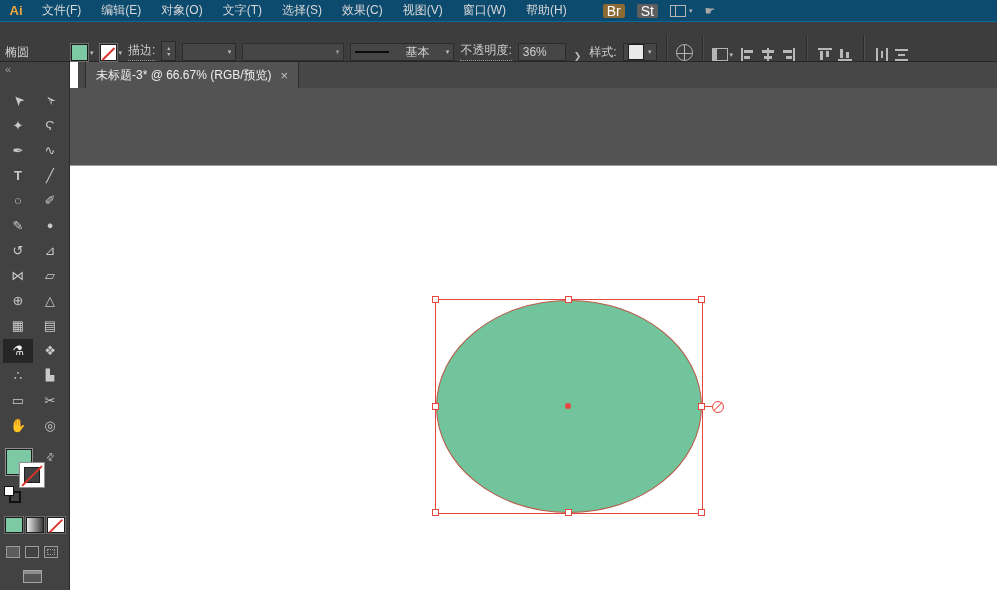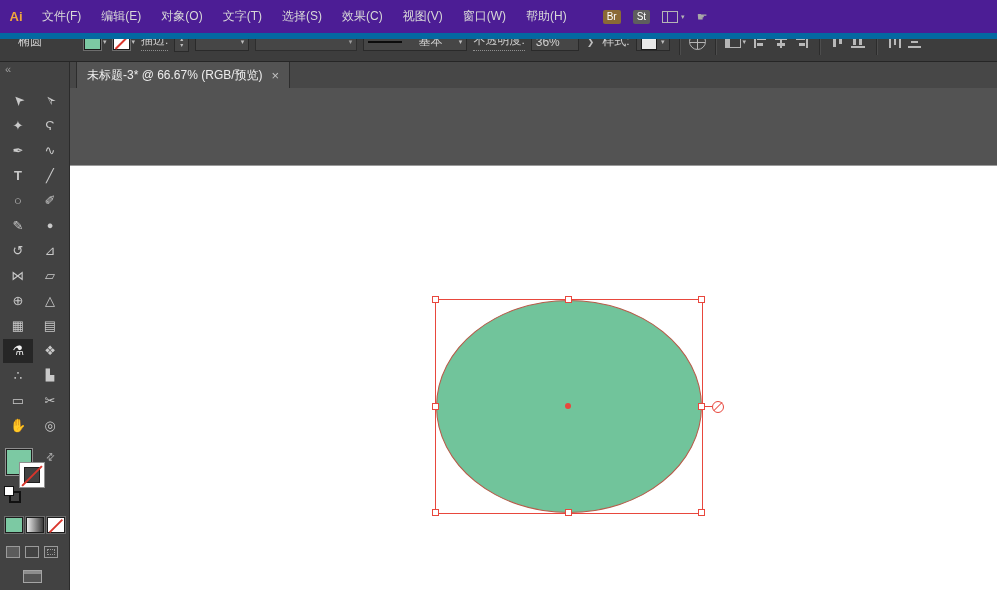--- a/index.html
+++ b/index.html
@@ -1,38 +1,38 @@
 <!DOCTYPE html>
 <html style="--ellipse_fill: #71c49b; --selection: #e8473d; --swatch_green: #7cc9a3; --none_slash: #d9352b; --pasteboard: #535353; --artboard: #ffffff;"><head>
 <meta charset="utf-8">
 <style>
   html,body{margin:0;padding:0}
   body{width:997px;height:590px;position:relative;overflow:hidden;
        font-family:"Liberation Sans","DejaVu Sans",sans-serif;background:#fff}
 
   
-  .menubar{position:absolute;left:0;top:0;width:100%;height:39px;background:#4c1d95;
-           border-bottom:6px solid #0369a1;display:flex;align-items:center;color:#d8d8d8;
+  .menubar{position:absolute;left:0;top:0;width:100%;height:22px;background:#0c4a6e;
+           border-bottom:1px solid #0369a1;display:flex;align-items:center;color:#d8d8d8;
            font-size:12px;z-index:9;box-sizing:border-box}
   .ai-logo{width:32px;text-align:center;font-weight:bold;font-size:13px;color:#f0a73c}
   .menu-item{padding:0 10px;height:22px;line-height:21px;white-space:nowrap;cursor:default}
   .menubar-right{margin-left:26px;display:flex;align-items:center;gap:12px}
-  .badge{padding:1px 4px;font-size:10px;border-radius:2px;line-height:12px}
+  .badge{padding:1px 4px;font-size:14px;border-radius:2px;line-height:12px}
   .badge.br{background:#8a6a35;color:#fff}
   .badge.st{background:#5e5e5e;color:#fff}
   .ws-icon{display:inline-flex;align-items:center;gap:3px;color:#b5b5b5}
   .ws-box{width:14px;height:10px;border:1px solid #b5b5b5;position:relative}
   .ws-box::before{content:"";position:absolute;left:4px;top:0;bottom:0;width:1px;background:#b5b5b5}
   .mini-caret{font-size:7px;color:#b5b5b5}
   .hand-glyph{color:#a8a8a8;font-size:12px}
 
   
   .controlbar{position:absolute;left:0;top:22px;width:100%;height:40px;background:#3d3d3d;
-              border-bottom:1px solid #262626;display:flex;align-items:center;gap:6px;
-              font-size:12px;color:#cfcfcf;padding-left:18px;box-sizing:border-box;z-index:8}
+              border-bottom:1px solid #262626;display:flex;align-items:flex-end;gap:6px;
+              font-size:12px;color:#cfcfcf;padding-left:5px;box-sizing:border-box;z-index:8}
   .spacer30{width:30px}
   .swatch-btn{display:inline-flex;align-items:center;gap:2px}
   .swatch{width:15px;height:15px;border:1px solid #1c1c1c;box-shadow:0 0 0 1px #6d6d6d;position:relative;background:#fff}
   .swatch.fill{background:var(--swatch_green)}
   .slash::after{content:"";position:absolute;left:-1px;right:-1px;top:50%;height:2px;
                 background:var(--none_slash);transform:rotate(-45deg)}
   .caret{font-size:7px;color:#bdbdbd}
   .link{border-bottom:1px dotted #8f8f8f;padding-bottom:1px}
   .spinner{width:13px;height:18px;background:#464646;border:1px solid #2a2a2a;display:flex;
            flex-direction:column;align-items:center;justify-content:center;line-height:6px}
@@ -50,21 +50,21 @@
   .vsep{width:1px;height:26px;background:#2c2c2c;box-shadow:1px 0 0 #4d4d4d;margin:0 3px}
   .recolor{width:15px;height:15px;border:1px solid #b5b5b5;border-radius:50%;position:relative}
   .recolor::before{content:"";position:absolute;left:0;right:0;top:50%;height:1px;background:#b5b5b5}
   .recolor::after{content:"";position:absolute;top:0;bottom:0;left:50%;width:1px;background:#b5b5b5}
   .panel-icon{width:14px;height:11px;border:1px solid #b5b5b5;position:relative}
   .panel-icon::before{content:"";position:absolute;left:0;top:0;bottom:0;width:4px;background:#b5b5b5}
   .al-group{display:inline-flex;align-items:center;gap:6px;margin:0 2px}
   .al-group svg{display:block}
 
   
-  .tabstrip{position:absolute;left:69px;top:62px;right:0;height:26px;background:#474747;
+  .tabstrip{position:absolute;left:78px;top:62px;right:0;height:26px;background:#474747;
             display:flex;align-items:flex-end;padding-left:7px;box-sizing:border-box;z-index:7}
   .tab{height:26px;background:#535353;display:inline-flex;align-items:center;gap:9px;
        padding:0 10px;color:#ededed;font-size:12px;border-right:1px solid #2d2d2d;
        border-left:1px solid #2d2d2d}
   .tab-close{color:#c2c2c2;font-size:13px;line-height:13px}
 
   
   .toolpanel{position:absolute;left:0;top:62px;width:69px;bottom:0;background:#424242;
              border-right:1px solid #2b2b2b;z-index:8}
   .panel-collapse{position:absolute;top:1px;left:5px;color:#9d9d9d;font-size:11px}

